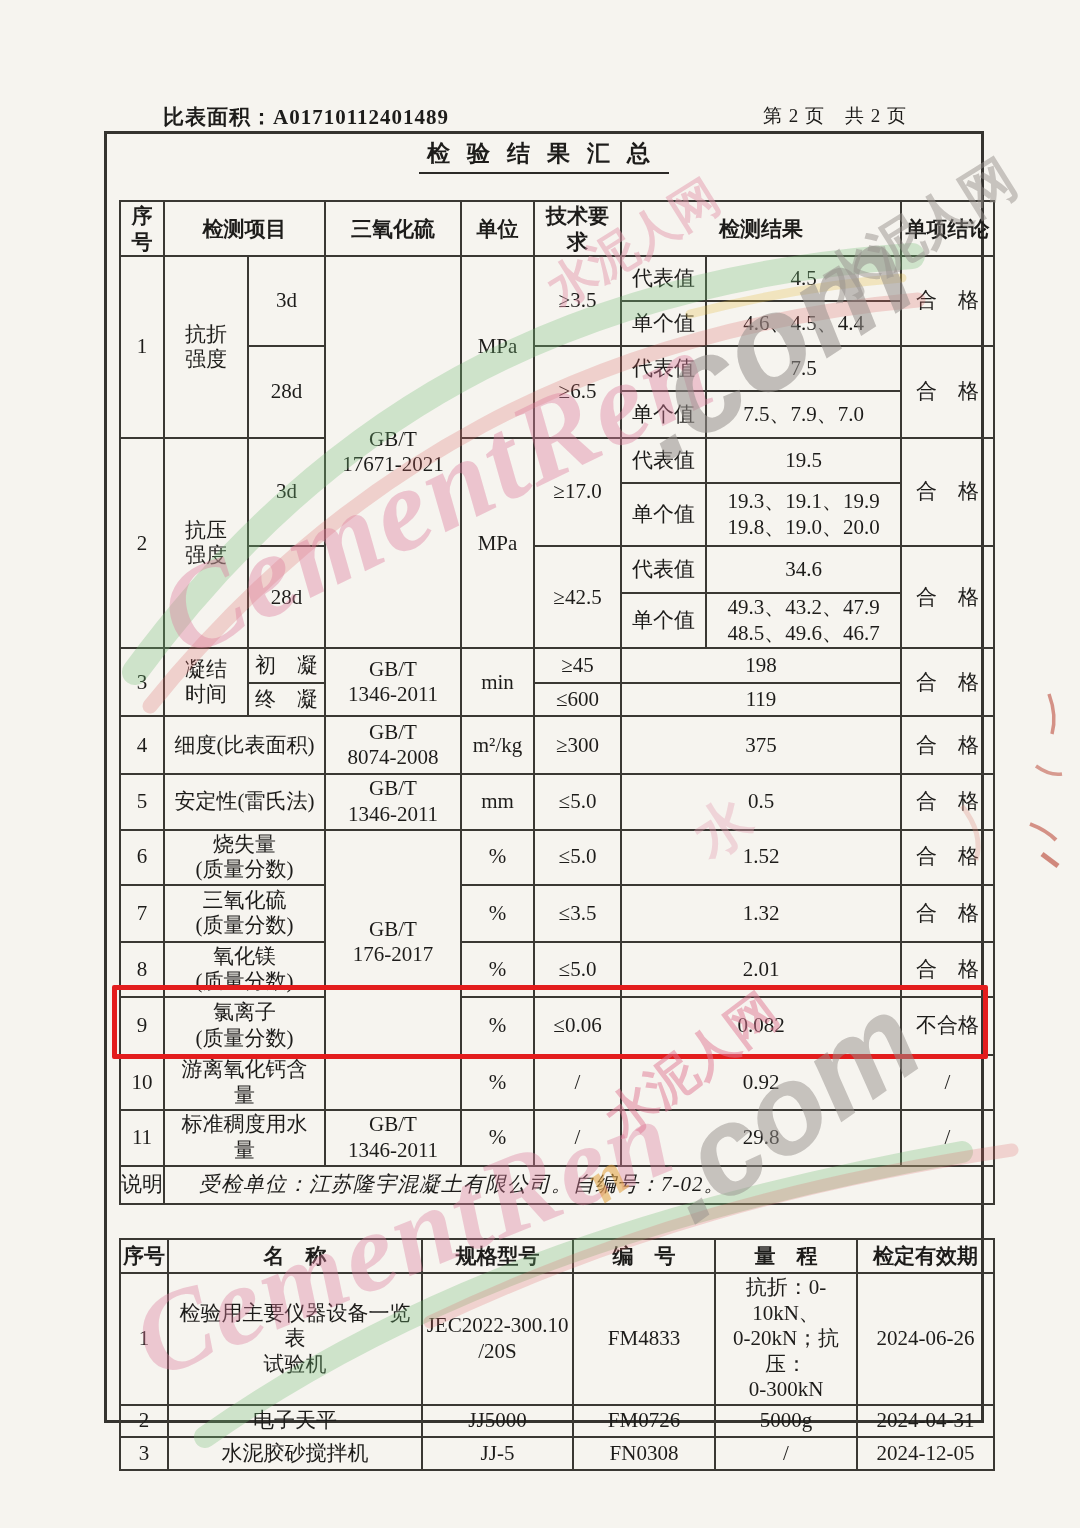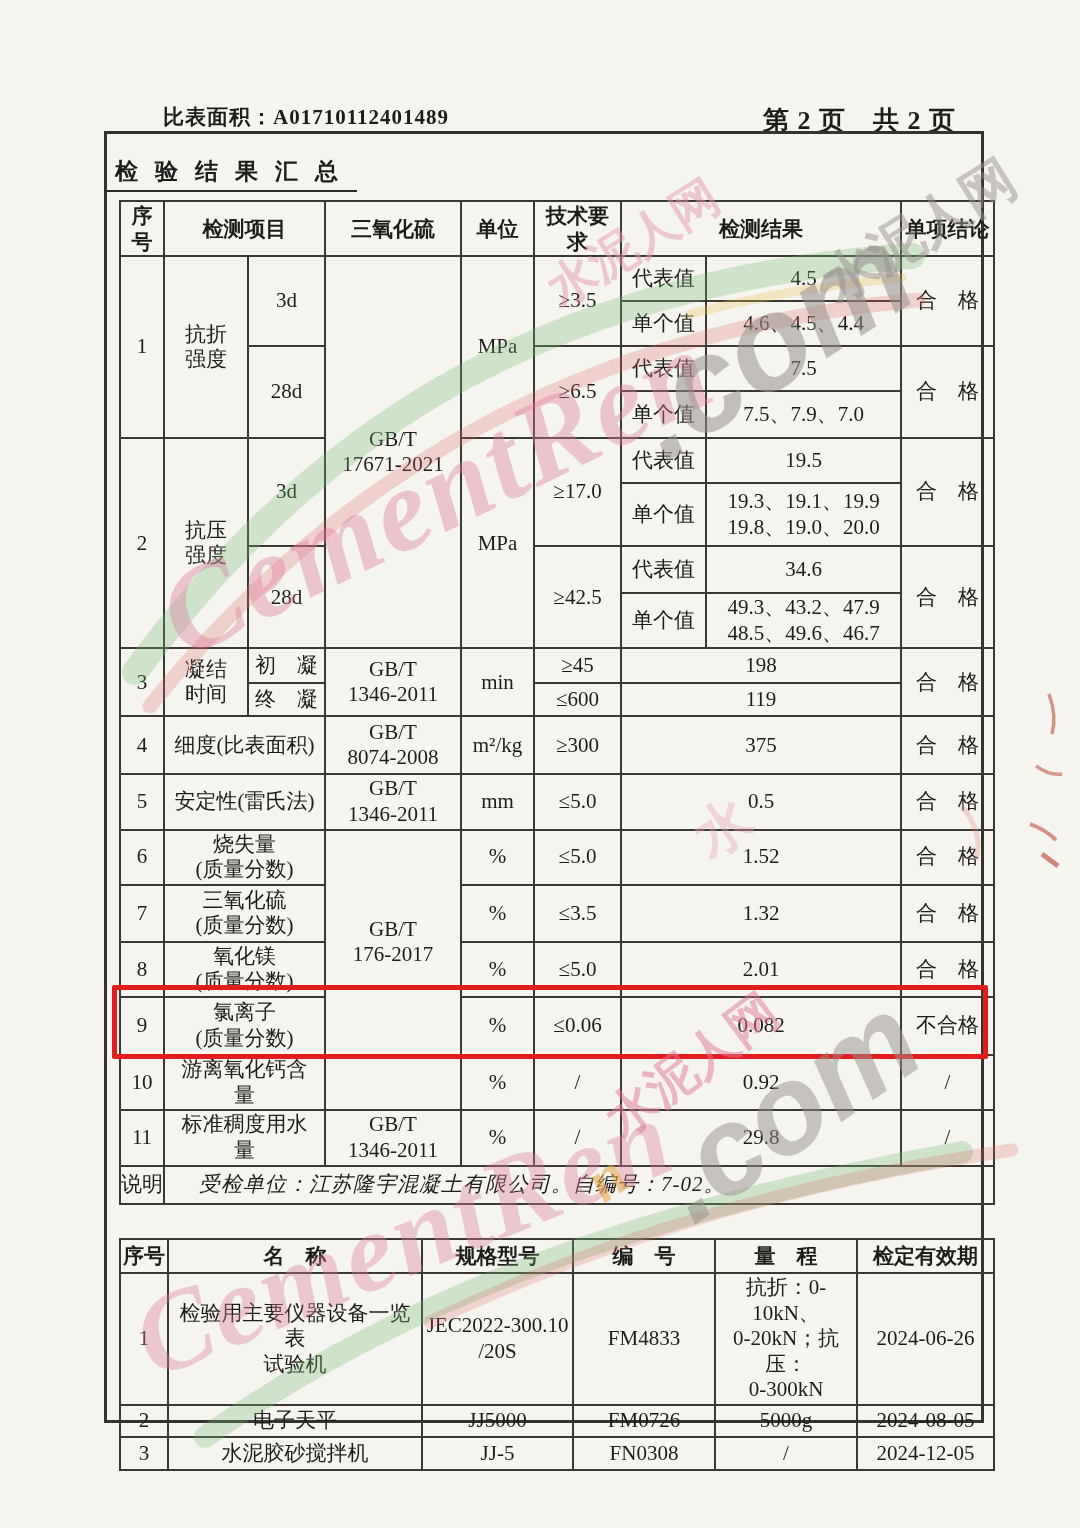--- a/index.html
+++ b/index.html
@@ -4,29 +4,29 @@
 <style>
   html,body{margin:0;padding:0;}
   body{
     width:1080px;height:1528px;position:relative;overflow:hidden;
     background:#f6f4ef;
     font-family:"Liberation Serif","DejaVu Serif",serif;
     color:#1d1c1a;
   }
   
   .report-no{position:absolute;left:163px;top:103px;font-size:21px;letter-spacing:1px;font-weight:600;}
-  .page-no{position:absolute;left:763px;top:103px;font-size:26px;letter-spacing:1px;font-weight:700;}
+  .page-no{position:absolute;left:763px;top:103px;font-size:19px;letter-spacing:1px;font-weight:400;}
 
   
   .frame{
     position:absolute;left:104px;top:131px;width:880px;height:1292px;
     border:3px solid #35332f;box-sizing:border-box;z-index:2;
   }
   .doc-title{
-    position:absolute;left:0;right:0;top:22px;z-index:2;
+    position:absolute;left:0;right:0;top:4px;text-align:center;z-index:2;
   }
   .doc-title span{
     display:inline-block;font-size:23px;font-weight:700;letter-spacing:17px;
     border-bottom:2px solid #2c2a27;padding:0 2px 3px 8px;
   }
   .doc-title2{position:absolute;left:0;right:0;top:1060px;text-align:center;z-index:2;}
   .doc-title2 span{
     display:inline-block;font-size:22px;font-weight:700;letter-spacing:11px;
     border-bottom:2px solid #2c2a27;padding:0 2px 3px 6px;
   }
@@ -293,21 +293,21 @@
 0-20kN；抗压：
 0-300kN</td>
       <td>2024-06-26</td>
     </tr>
     <tr style="height:32px">
       <td>2</td>
       <td>电子天平</td>
       <td>JJ5000</td>
       <td>FM0726</td>
       <td>5000g</td>
-      <td>2024-08-05</td>
+      <td>2024-04-31</td>
     </tr>
     <tr style="height:33px">
       <td>3</td>
       <td>水泥胶砂搅拌机</td>
       <td>JJ-5</td>
       <td>FN0308</td>
       <td>/</td>
       <td>2024-12-05</td>
     </tr>
   </tbody>

